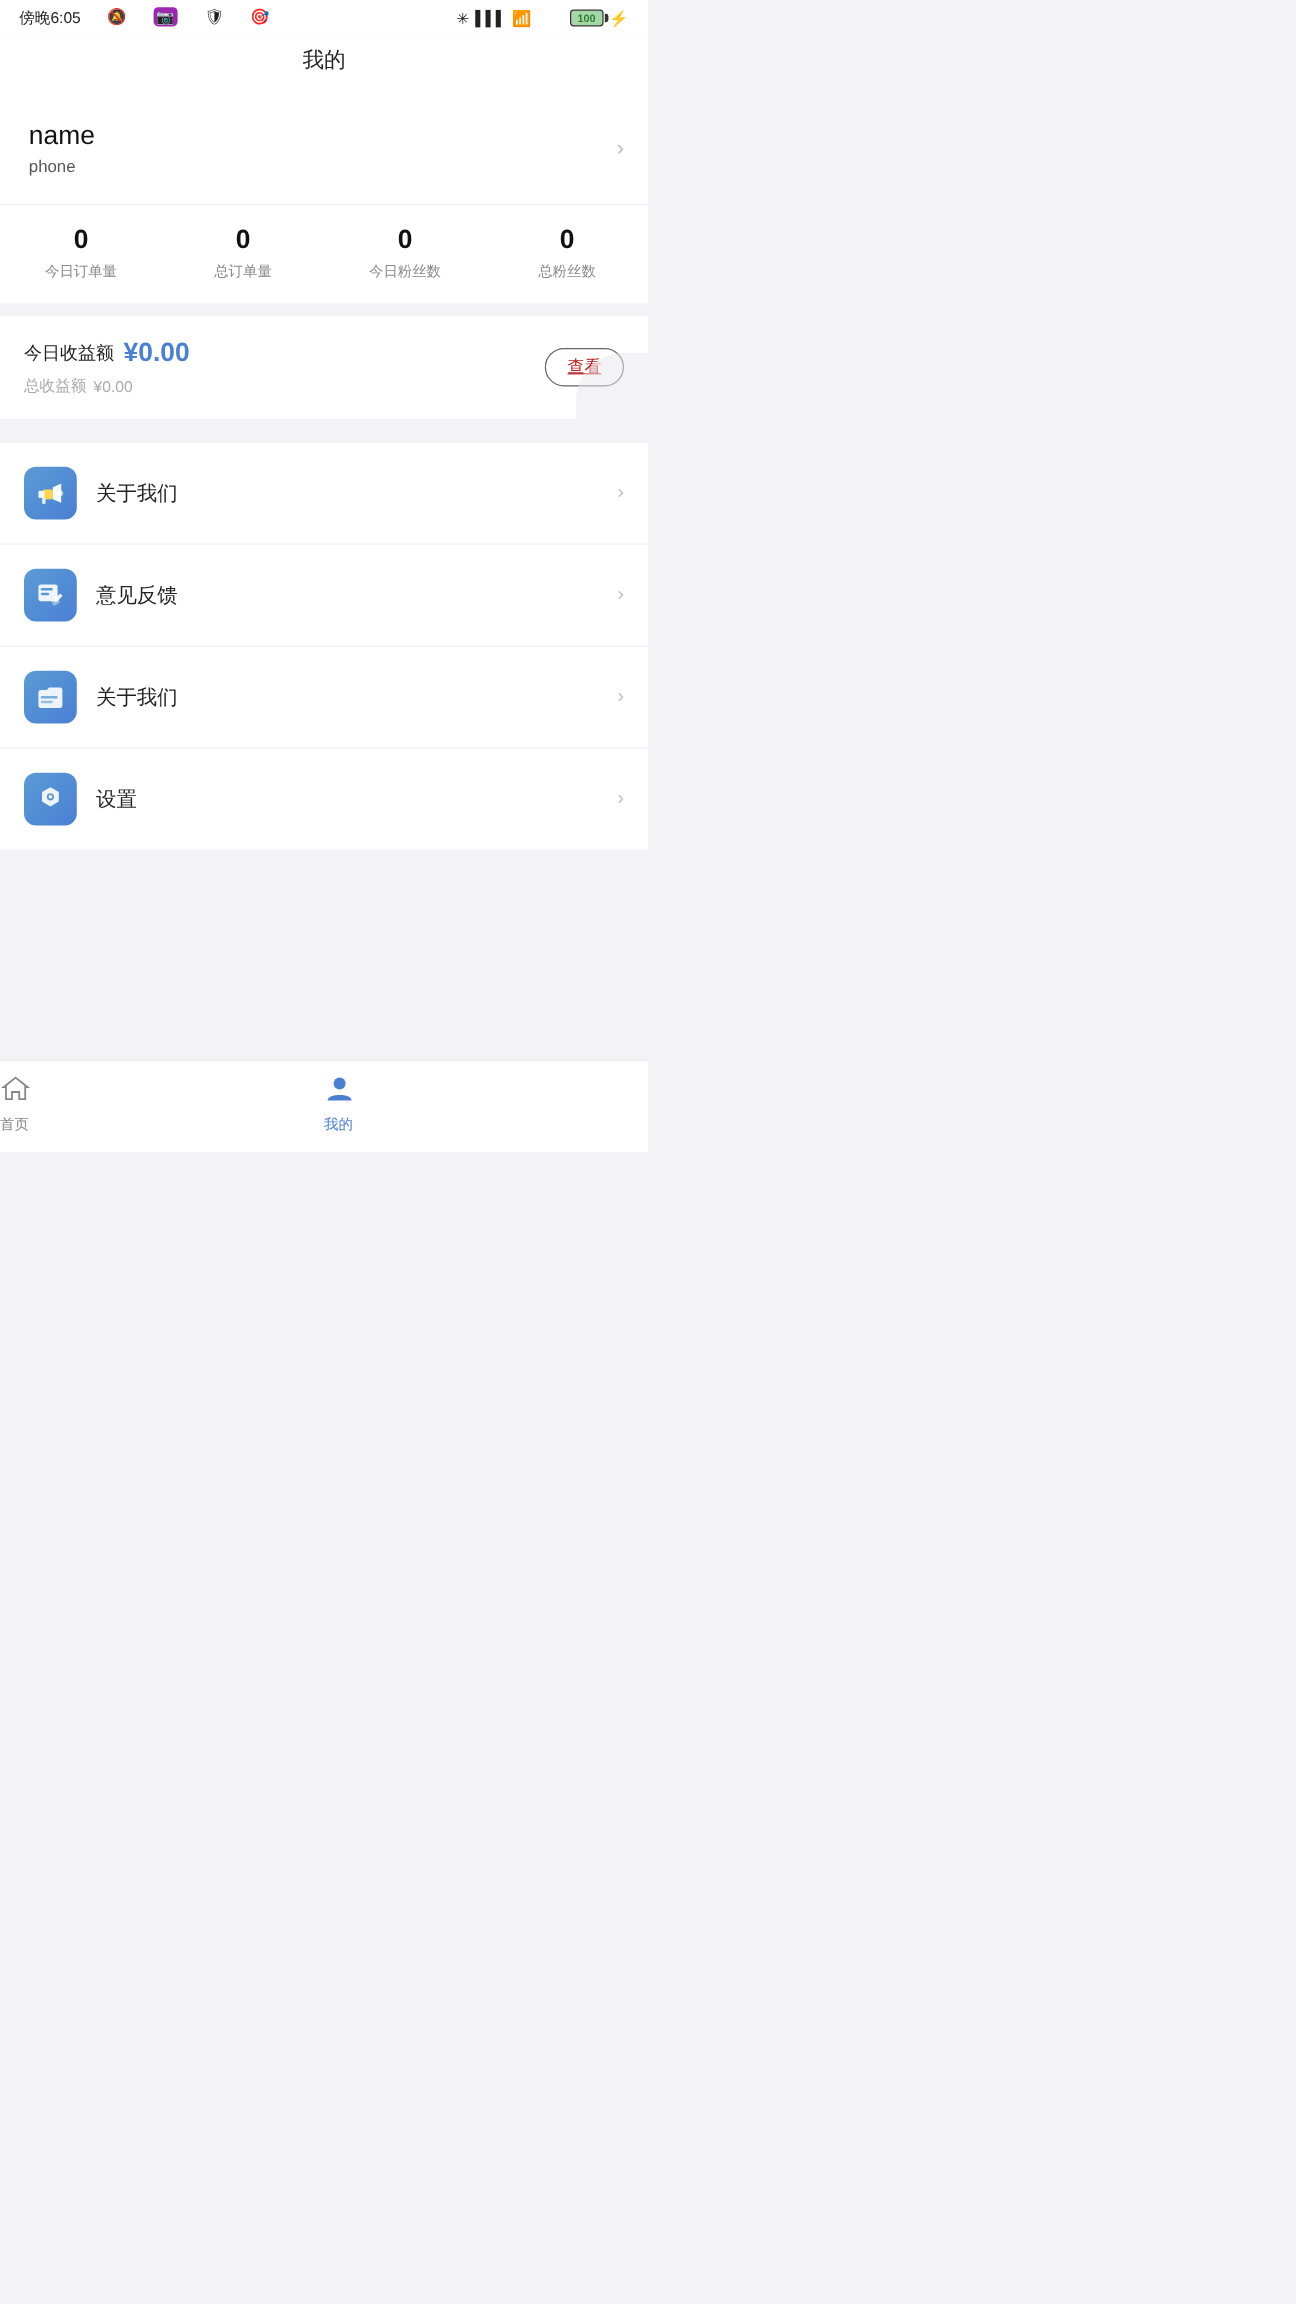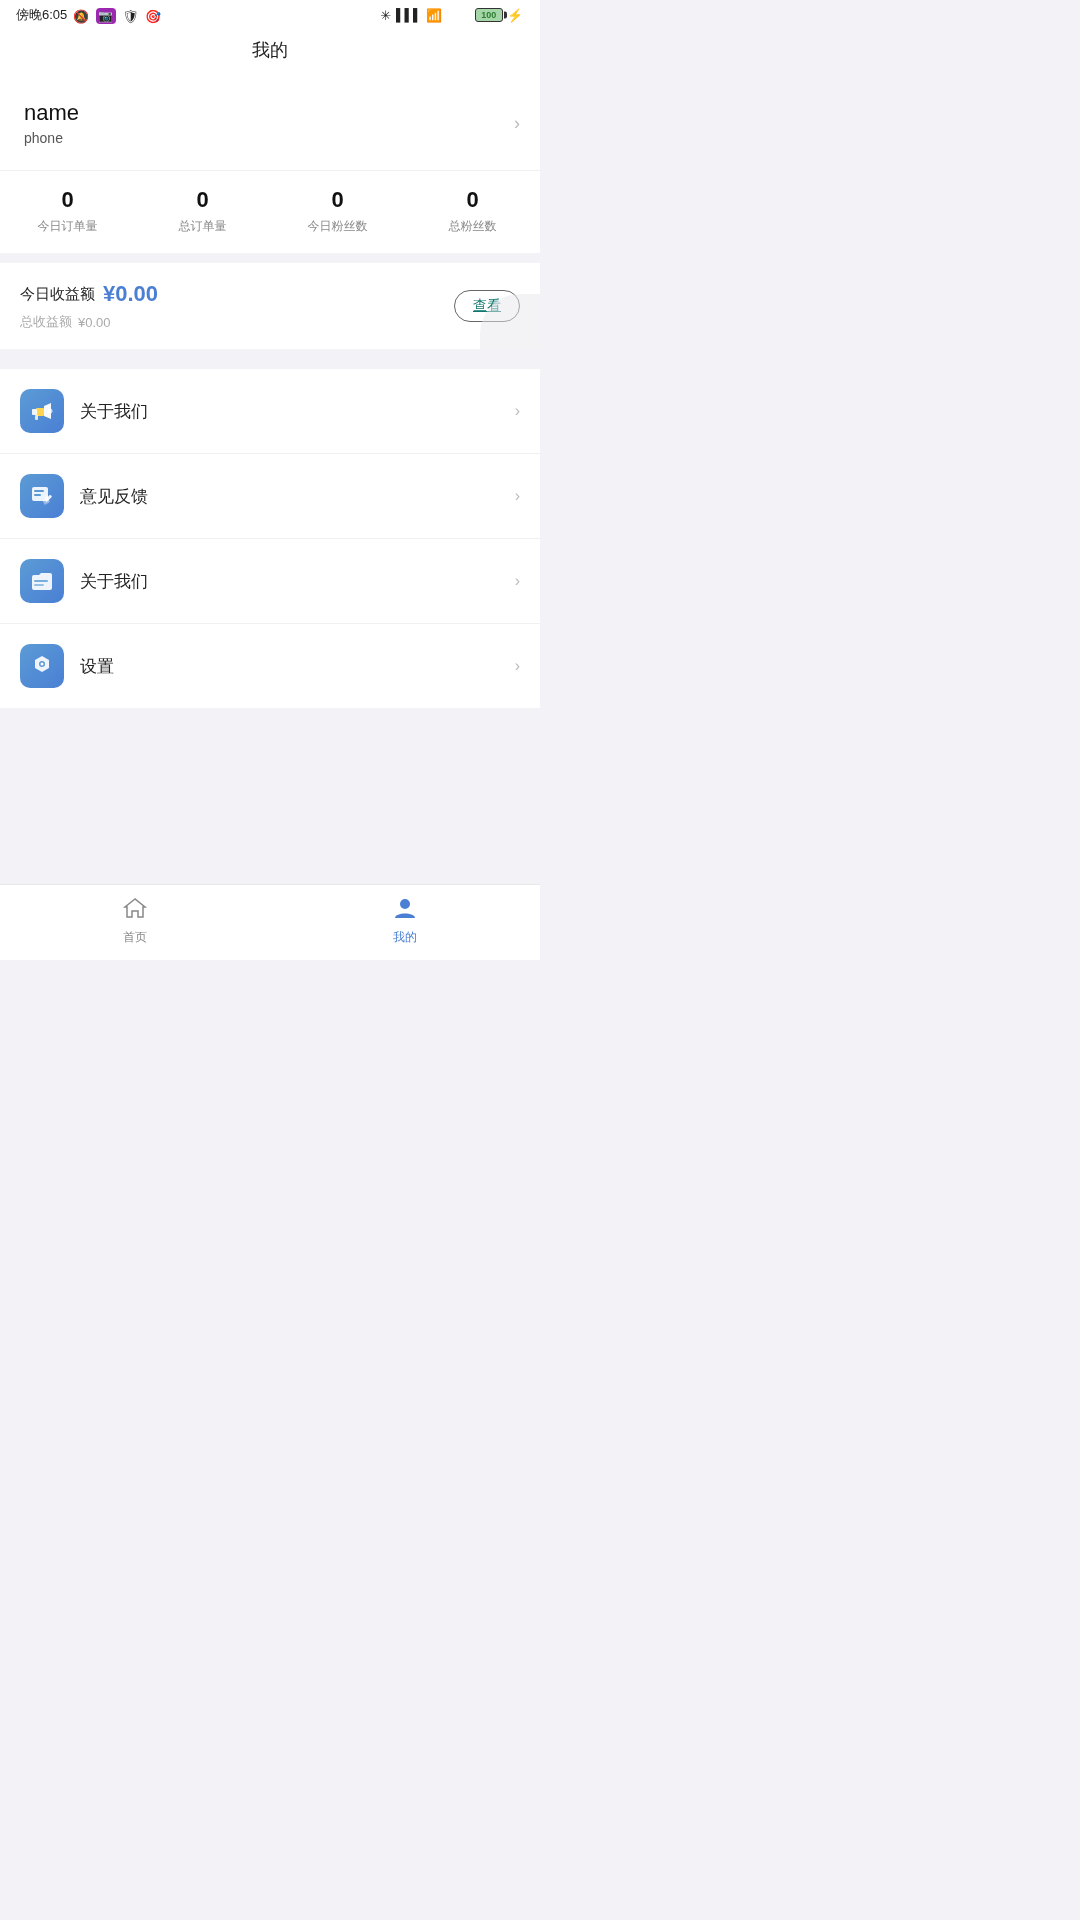--- a/index.html
+++ b/index.html
@@ -18,21 +18,21 @@
     
     .status-bar {
       background: #fff;
       display: flex;
       justify-content: space-between;
       align-items: center;
       padding: 6px 16px 4px;
       font-size: 13px;
       font-weight: 500;
     }
-    .status-left { display: flex; align-items: flex-end; gap: 6px; }
+    .status-left { display: flex; align-items: flex-start; gap: 22px; }
     .status-right { display: flex; align-items: center; gap: 5px; }
     .battery {
       display: inline-flex; align-items: center; justify-content: center;
       width: 28px; height: 14px; border: 1.5px solid #333; border-radius: 3px;
       position: relative; font-size: 9px; font-weight: bold; color: #2e7d32;
       background: #a5d6a7;
       margin-left: 27px;
     }
     .battery::after {
       content: '';
@@ -99,21 +99,21 @@
     .earnings-total-value { font-size: 13px; color: #aaa; }
     .view-btn {
       position: absolute;
       right: 20px;
       top: 50%;
       transform: translateY(-50%);
       border: 1.5px solid #666;
       border-radius: 20px;
       padding: 6px 18px;
       font-size: 14px;
-      color: #0f766e;
+      color: #b91c1c;
       background: #fff;
       cursor: pointer;
       text-decoration: underline;
     }
     
     .earnings-corner {
       position: absolute;
       bottom: 0; right: 0;
       width: 60px; height: 55px;
       background: #e8e8ee;
@@ -155,21 +155,20 @@
       margin-top: auto;
       background: #fff;
       border-top: 1px solid #e8e8e8;
       display: flex;
       padding: 10px 0 14px;
     }
     .tab-item {
       flex: 1;
       display: flex;
       flex-direction: column;
-      align-items: center;
       gap: 4px;
       cursor: pointer;
     }
     .tab-icon { font-size: 24px; line-height: 1; }
     .tab-label { font-size: 12px; }
     .tab-item.active .tab-label { color: #4a7fd4; }
     .tab-item.active .tab-icon { color: #4a7fd4; }
     .tab-item:not(.active) .tab-label { color: #888; }
     .tab-item:not(.active) .tab-icon { color: #888; }
   </style>

